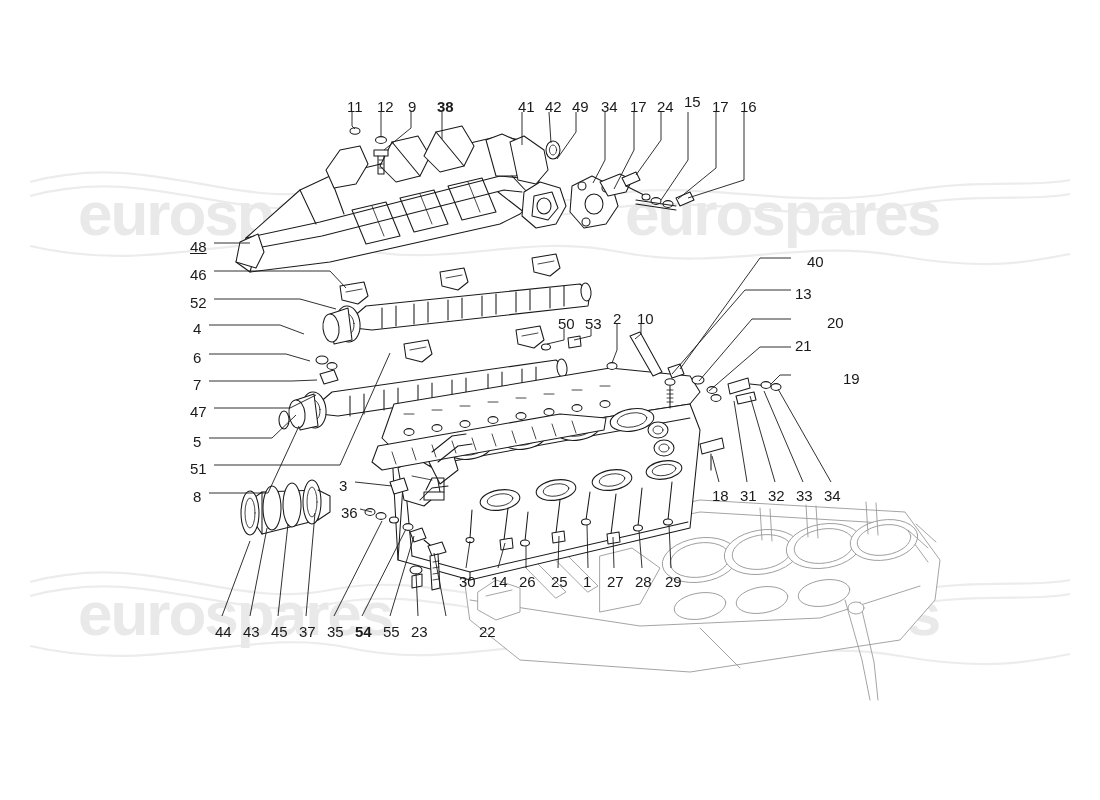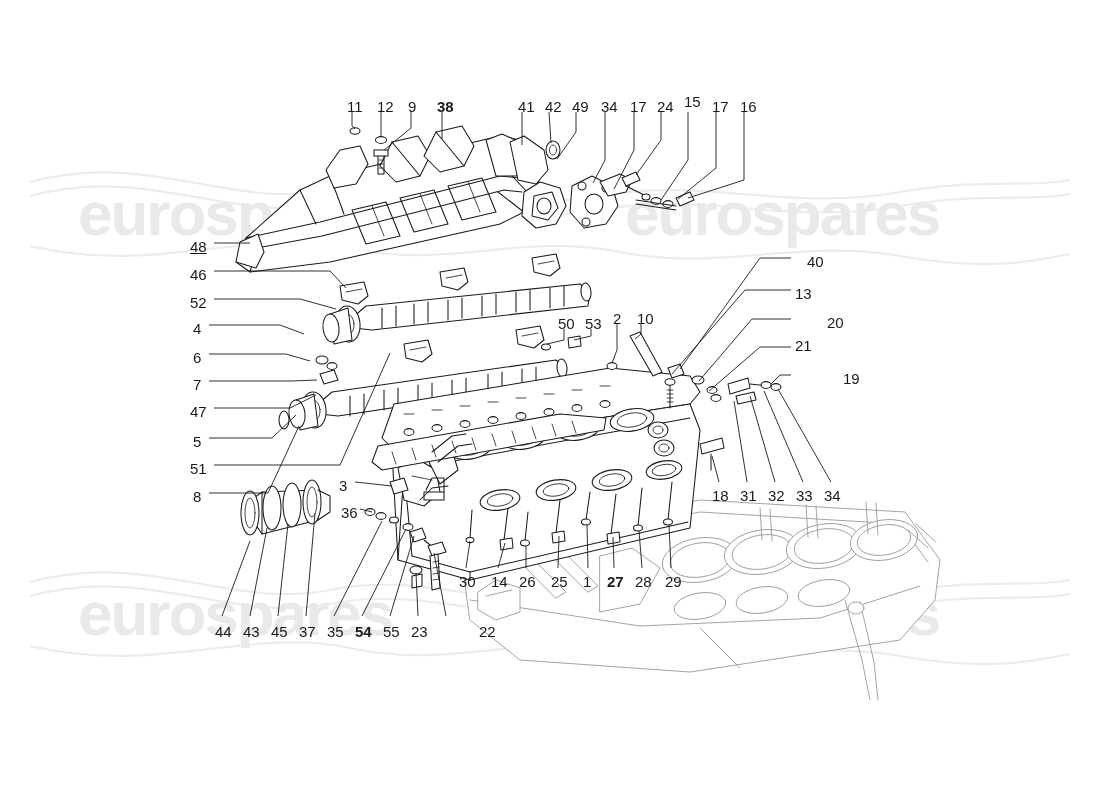--- a/index.html
+++ b/index.html
@@ -533,18 +533,18 @@
       <div class="lbl" style="left: 712px; top: 488px;">18</div>
       <div class="lbl" style="left: 740px; top: 488px;">31</div>
       <div class="lbl" style="left: 768px; top: 488px;">32</div>
       <div class="lbl" style="left: 796px; top: 488px;">33</div>
       <div class="lbl" style="left: 824px; top: 488px;">34</div>
       <div class="lbl" style="left: 459px; top: 574px;">30</div>
       <div class="lbl" style="left: 491px; top: 574px;">14</div>
       <div class="lbl" style="left: 519px; top: 574px;">26</div>
       <div class="lbl" style="left: 551px; top: 574px;">25</div>
       <div class="lbl" style="left: 583px; top: 574px;">1</div>
-      <div class="lbl" style="left: 607px; top: 574px; font-weight: bold;">27</div>
+      <div class="lbl" style="left: 607px; top: 574px;">27</div>
       <div class="lbl" style="left: 635px; top: 574px;">28</div>
       <div class="lbl" style="left: 665px; top: 574px;">29</div>
     </div>
 
 </div>
 
 </body></html>

